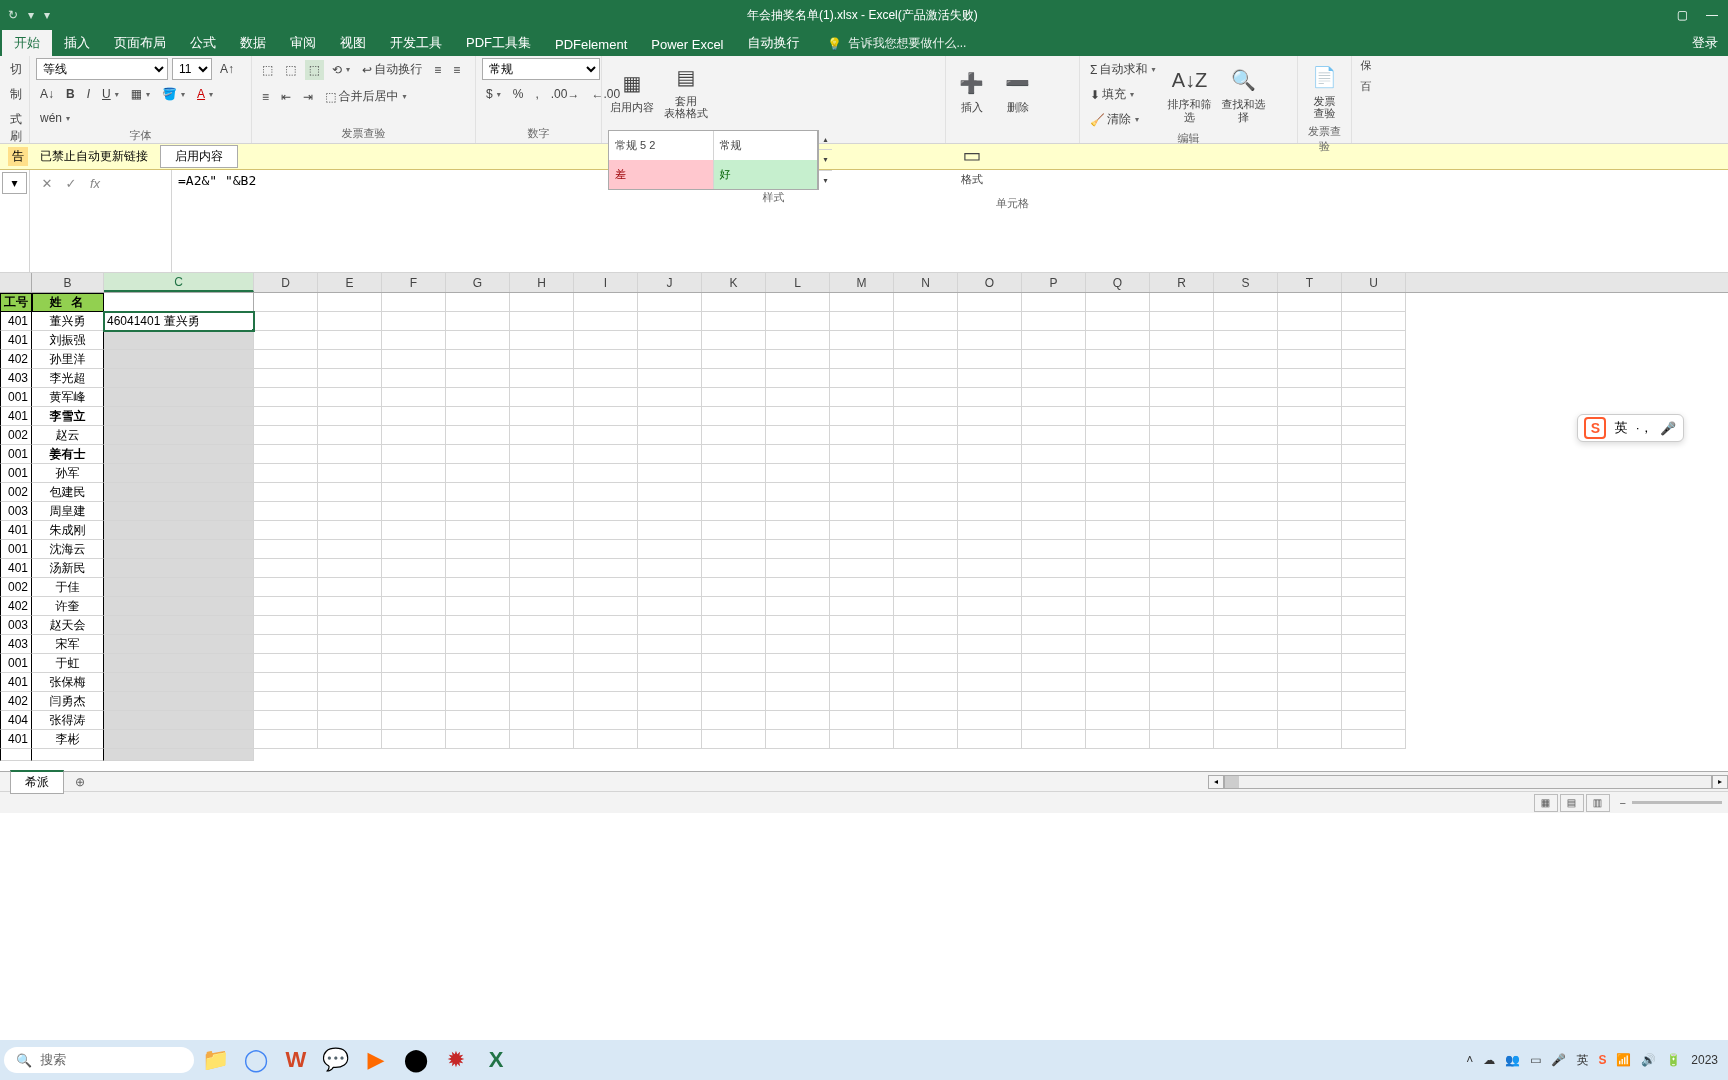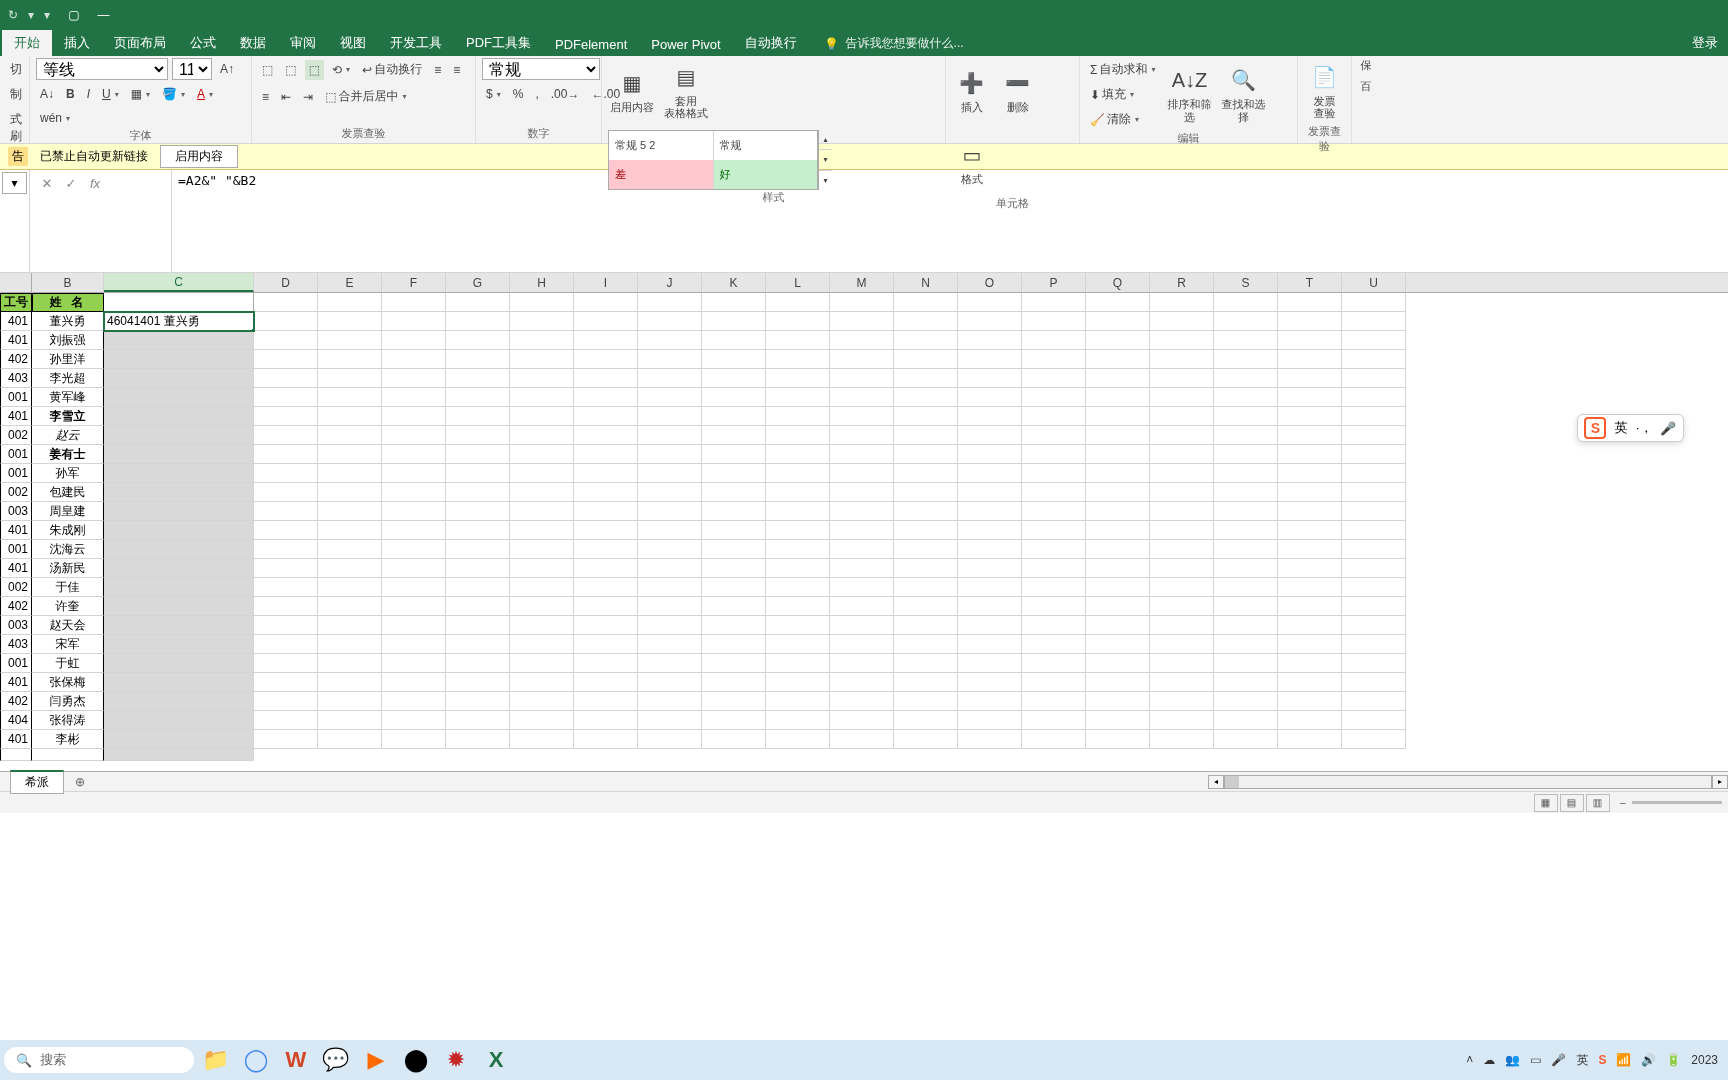--- a/index.html
+++ b/index.html
@@ -20,21 +20,21 @@
 .ribtabs .tell { margin-left: 8px; padding: 4px 8px; display: flex; align-items: center; gap: 6px; opacity: .9; font-size: 12px; }
 .ribtabs .login { margin-left: auto; padding: 4px 10px; }
 
 
 .ribbon { height: 88px; background: #f3f3f3; border-bottom: 1px solid #d4d4d4; display: flex; font-size: 12px; color: #444; }
 .group { border-right: 1px solid #e1e1e1; display: flex; flex-direction: column; padding: 2px 6px 0 6px; }
 .group .grow { flex: 1; display: flex; align-items: center; gap: 6px; flex-wrap: wrap; }
 .group .glabel { text-align: center; font-size: 11px; color: #666; padding-bottom: 2px; }
 .ctrl { display: inline-flex; align-items: center; gap: 2px; padding: 2px 3px; cursor: pointer; border: 1px solid transparent; }
 .drop::after { content: "▾"; font-size: 8px; margin-left: 2px; color: #666; }
-select, .combo { font-size: 16px; border: 1px solid #ababab; background: #fff; height: 22px; padding: 0 2px; }
+select, .combo { font-size: 12px; border: 1px solid #ababab; background: #fff; height: 22px; padding: 0 2px; }
 .btn-big { display: flex; flex-direction: column; align-items: center; justify-content: center; width: 48px; height: 66px; gap: 4px; cursor: pointer; }
 .btn-big .ico { width: 28px; height: 28px; display: flex; align-items: center; justify-content: center; font-size: 20px; }
 .btn-big .lbl { font-size: 11px; text-align: center; line-height: 1.1; }
 .style-gal { display: flex; flex-direction: column; border: 1px solid #ababab; background: #fff; width: 210px; height: 60px; }
 .style-row { display: flex; flex: 1; }
 .style-cell { flex: 1; border-right: 1px solid #d4d4d4; padding: 4px 6px; display: flex; align-items: center; font-size: 11px; }
 .style-cell:last-child { border-right: 0; }
 .style-scroll { width: 14px; border-left: 1px solid #ababab; display: flex; flex-direction: column; }
 .style-scroll div { flex: 1; display: flex; align-items: center; justify-content: center; font-size: 8px; border-bottom: 1px solid #d4d4d4; cursor: pointer; }
 .style-scroll div:last-child { border-bottom: 0; }
@@ -95,38 +95,39 @@
 </style>
 </head>
 <body>
 
 <div class="titlebar">
   <div class="qat">
     <span>↻</span>
     <span>▾</span>
     <span>▾</span>
   </div>
+  <div class="title">年会抽奖名单(1).xlsx - Excel(产品激活失败)</div>
   <div class="winctl">
     <span>▢</span>
     <span>—</span>
   </div>
 </div>
 
 <div class="ribtabs">
   <div class="tab active">开始</div>
   <div class="tab">插入</div>
   <div class="tab">页面布局</div>
   <div class="tab">公式</div>
   <div class="tab">数据</div>
   <div class="tab">审阅</div>
   <div class="tab">视图</div>
   <div class="tab">开发工具</div>
   <div class="tab">PDF工具集</div>
   <div class="tab">PDFelement</div>
-  <div class="tab">Power Pivot</div>
+  <div class="tab">Power Excel</div>
   <div class="tab">自动换行</div>
   <div class="tell">
     <span>💡</span>
     <span>告诉我您想要做什么...</span>
   </div>
   <div class="login">登录</div>
 </div>
 
 <div class="ribbon">
 
@@ -491,21 +492,21 @@
         <div class="cell" style="width: 64px;"></div>
         <div class="cell" style="width: 64px;"></div>
         <div class="cell" style="width: 64px;"></div>
         <div class="cell" style="width: 64px;"></div>
         <div class="cell" style="width: 64px;"></div>
         <div class="cell" style="width: 64px;"></div>
         <div class="cell" style="width: 64px;"></div>
       </div>
       <div class="row">
         <div class="cell data-cell-a" style="width: 32px;">002</div>
-        <div class="cell data-cell-b" style="width: 72px; font-style: italic;">赵云</div>
+        <div class="cell data-cell-b" style="width: 72px;">赵云</div>
         <div class="cell sel-range" style="width: 150px;"></div>
         <div class="cell" style="width: 64px;"></div>
         <div class="cell" style="width: 64px;"></div>
         <div class="cell" style="width: 64px;"></div>
         <div class="cell" style="width: 64px;"></div>
         <div class="cell" style="width: 64px;"></div>
         <div class="cell" style="width: 64px;"></div>
         <div class="cell" style="width: 64px;"></div>
         <div class="cell" style="width: 64px;"></div>
         <div class="cell" style="width: 64px;"></div>

